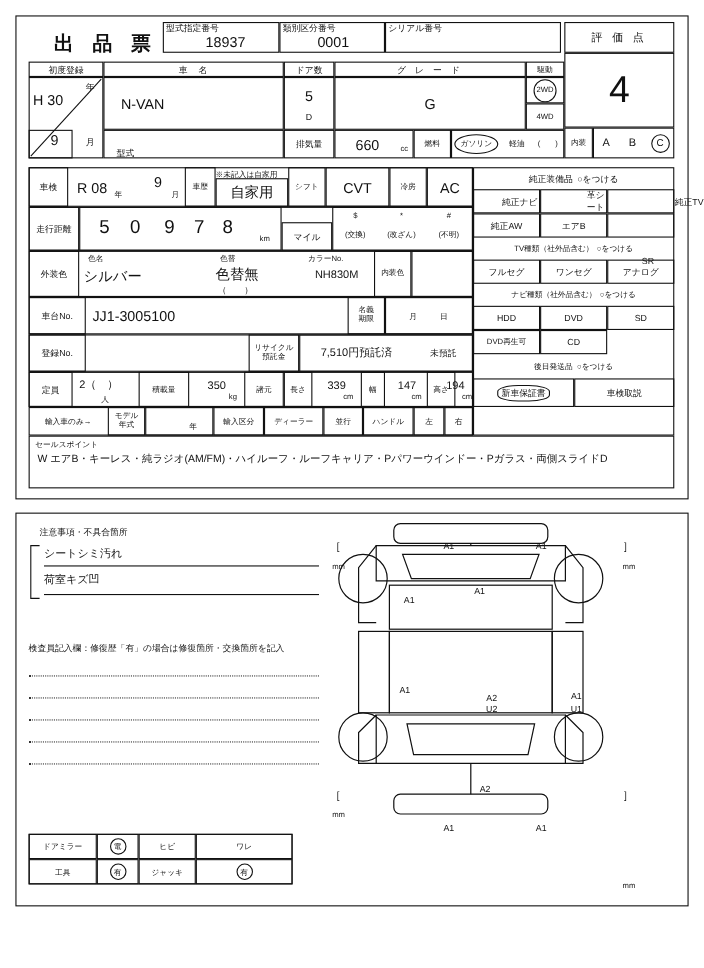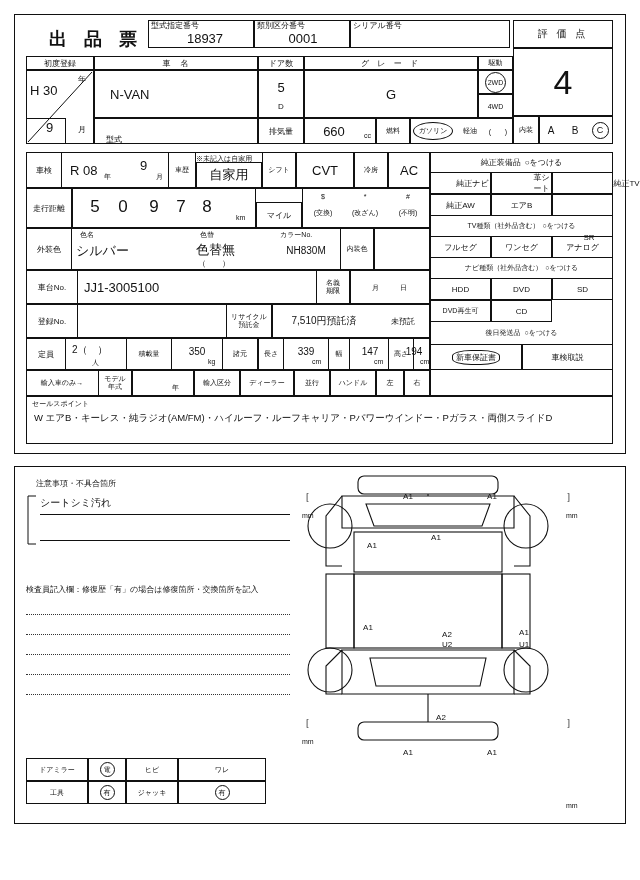--- a/index.html
+++ b/index.html
@@ -296,20 +296,21 @@
   <div class="bx sm" style="left:34px;top:412px;width:578px;height:28px;font-size:9.5px;line-height:1.3;">W エアB・キーレス・純ラジオ(AM/FM)・ハイルーフ・ルーフキャリア・Pパワーウインドー・Pガラス・両側スライドD</div>
 
   <div class="bx b" style="left:14px;top:466px;width:612px;height:358px;"></div>
 
   <div class="bx xs" style="left:36px;top:478px;">注意事項・不具合箇所</div>
   <svg class="bx" style="left:24px;top:494px;width:14px;height:52px;">
     <path d="M12 2 L4 2 L4 50 L12 50" stroke="#111" fill="none" stroke-width="1"></path>
   </svg>
   <div class="bx sm" style="left:40px;top:496px;width:250px;height:18px;">シートシミ汚れ</div>
   <div class="bx" style="left:40px;top:514px;width:250px;border-bottom:1px solid #111;"></div>
+  <div class="bx sm" style="left:40px;top:520px;width:250px;height:18px;">荷室キズ凹</div>
   <div class="bx" style="left:40px;top:540px;width:250px;border-bottom:1px solid #111;"></div>
 
   <div class="bx xs" style="left:26px;top:584px;">検査員記入欄：修復歴「有」の場合は修復箇所・交換箇所を記入</div>
   <div class="bx dotline" style="left:26px;top:614px;width:264px;"></div>
   <div class="bx dotline" style="left:26px;top:634px;width:264px;"></div>
   <div class="bx dotline" style="left:26px;top:654px;width:264px;"></div>
   <div class="bx dotline" style="left:26px;top:674px;width:264px;"></div>
   <div class="bx dotline" style="left:26px;top:694px;width:264px;"></div>
 
   <svg class="bx" style="left:296px;top:470px;width:320px;height:300px;" viewBox="0 0 320 300">

